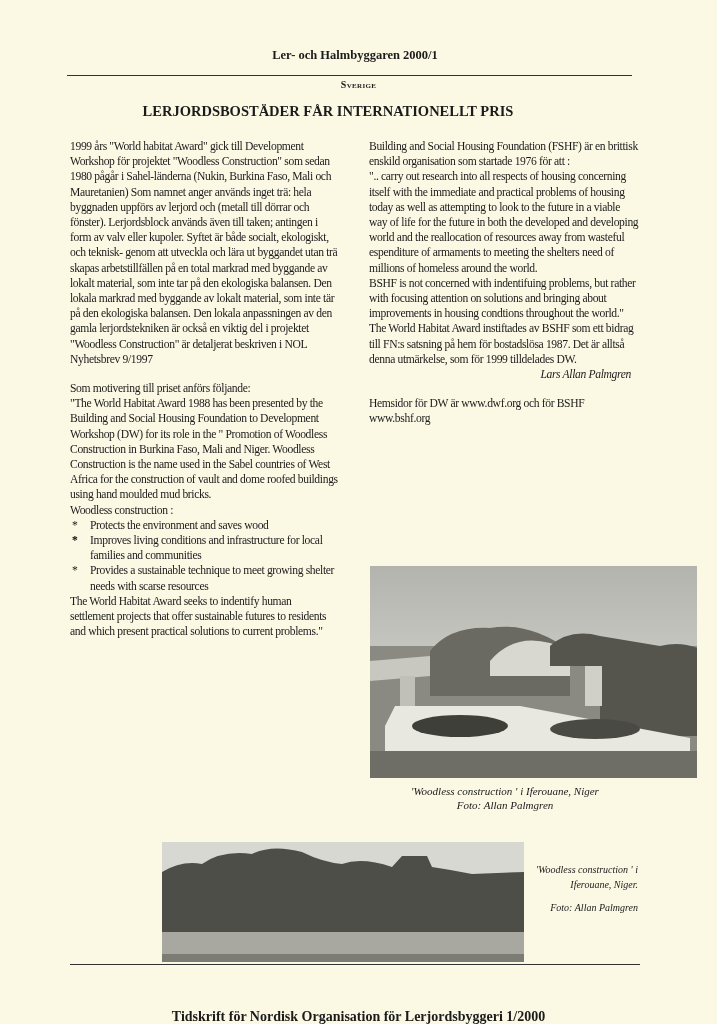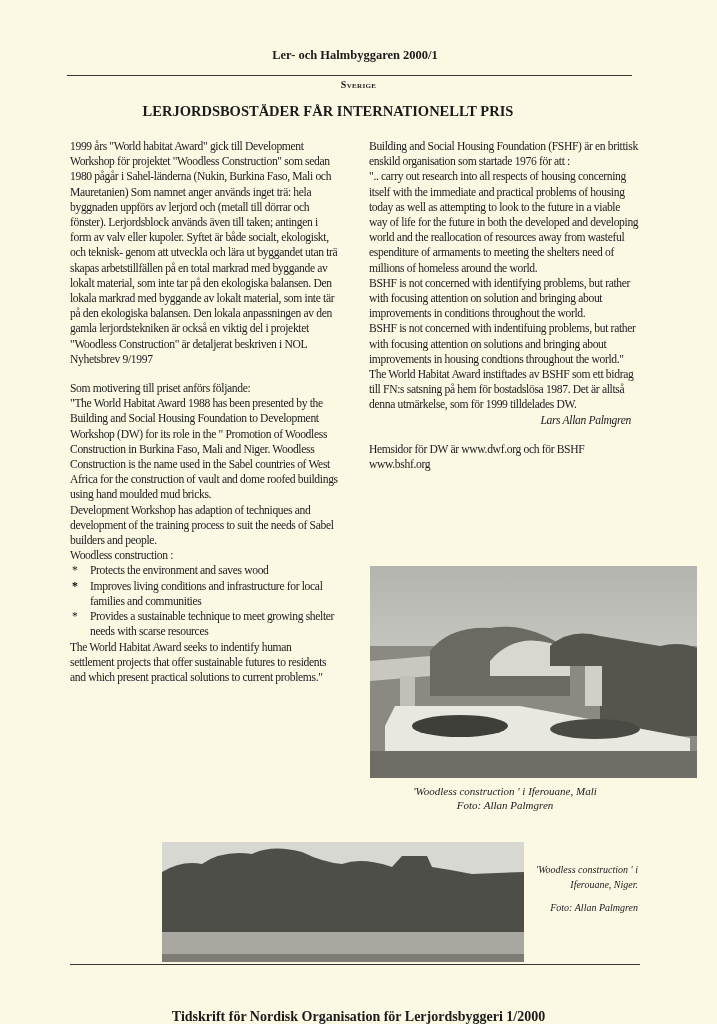--- a/index.html
+++ b/index.html
@@ -73,35 +73,33 @@
 <div class="header">Ler- och Halmbyggaren 2000/1</div>
 <div class="rule-top"></div>
 <div class="section">Sverige</div>
 <div class="title">LERJORDSBOSTÄDER FÅR INTERNATIONELLT PRIS</div>
 
 <div class="col col-left">
   <p>1999 års "World habitat Award" gick till Development Workshop för projektet "Woodless Construction" som sedan 1980 pågår i Sahel-länderna (Nukin, Burkina Faso, Mali och Mauretanien) Som namnet anger används inget trä: hela byggnaden uppförs av lerjord och (metall till dörrar och fönster). Lerjordsblock används även till taken; antingen i form av valv eller kupoler. Syftet är både socialt, ekologiskt, och teknisk- genom att utveckla och lära ut byggandet utan trä skapas arbetstillfällen på en total markrad med byggande av lokalt material, som inte tar på den ekologiska balansen. Den lokala markrad med byggande av lokalt material, som inte tär på den ekologiska balansen. Den lokala anpassningen av den gamla lerjordstekniken är också en viktig del i projektet "Woodless Construction" är detaljerat beskriven i NOL Nyhetsbrev 9/1997</p>
   <div class="gap"></div>
   <p>Som motivering till priset anförs följande:</p>
   <p>"The World Habitat Award 1988 has been presented by the Building and Social Housing Foundation to Development Workshop (DW) for its role in the " Promotion of Woodless Construction in Burkina Faso, Mali and Niger. Woodless Construction is the name used in the Sabel countries of West Africa for the construction of vault and dome roofed buildings using hand moulded mud bricks.</p>
-  <p>Development Workshop has adaption of techniques and development of the training process to suit the needs of Sabel builders and people.</p>
   <p>Woodless construction :</p>
   <ul class="bullets">
     <li><span class="star">*</span><span>Protects the environment and saves wood</span></li>
     <li><span class="star">*</span></li>
     <li><span class="star">*</span><span>Improves living conditions and infrastructure for local families and communities</span></li>
     <li><span class="star">*</span><span>Provides a sustainable technique to meet growing shelter needs with scarse resources</span></li>
   </ul>
   <p>The World Habitat Award seeks to indentify human settlement projects that offer sustainable futures to residents and which present practical solutions to current problems."</p>
 </div>
 
 <div class="col col-right">
   <p>Building and Social Housing Foundation (FSHF) är en brittisk enskild organisation som startade 1976 för att :</p>
   <p>".. carry out research into all respects of housing concerning itself with the immediate and practical problems of housing today as well as attempting to look to the future in a viable way of life for the future in both the developed and developing world and the reallocation of resources away from wasteful espenditure of armaments to meeting the shelters need of millions of homeless around the world.</p>
-  <p>BSHF is not concerned with identifying problems, but rather with focusing attention on solution and bringing about improvements in conditions throughout the world.</p>
   <p>BSHF is not concerned with indentifuing problems, but rather with focusing attention on solutions and bringing about improvements in housing condtions throughout the world."</p>
   <p>The World Habitat Award instiftades av BSHF som ett bidrag till FN:s satsning på hem för bostadslösa 1987. Det är alltså denna utmärkelse, som för 1999 tilldelades DW.</p>
   <p class="sig">Lars Allan Palmgren</p>
   <div class="gap"></div>
   <p>Hemsidor för DW är www.dwf.org och för BSHF www.bshf.org</p>
 </div>
 
 <div class="photo photo1" title="Mud-brick dome buildings (Woodless construction) in Iferouane, Niger">
   <svg width="327" height="212" viewBox="0 0 327 212">
     <defs>
@@ -118,21 +116,21 @@
     <path d="M180 80 Q200 62 230 70 Q260 75 290 80 Q310 75 327 82 L327 170 L230 170 L230 100 L180 100 Z" fill="#55554e"></path>
     <path d="M215 100 L232 100 L232 140 L215 140 Z" fill="#d0d0c8"></path>
     <path d="M30 110 L45 110 L45 145 L30 145 Z" fill="#c0c0b8"></path>
     <path d="M15 160 L25 140 L150 140 L320 172 L320 185 L15 185 Z" fill="#e8e8e0"></path>
     <ellipse cx="90" cy="160" rx="48" ry="11" fill="#3f3f3a"></ellipse>
     <ellipse cx="225" cy="163" rx="45" ry="10" fill="#4a4a44"></ellipse>
     <rect y="185" width="327" height="27" fill="#6e6e66"></rect>
   </svg>
 </div>
 <div class="caption1">
-  <div>'Woodless construction ' i Iferouane, Mali</div>
+  <div>'Woodless construction ' i Iferouane, Niger</div>
   <div>Foto: Allan Palmgren</div>
 </div>
 
 <div class="photo photo2" title="Row of mud-brick vaulted buildings in Iferouane, Niger">
   <svg width="362" height="120" viewBox="0 0 362 120">
     <rect width="362" height="120" fill="#d8d8d2"></rect>
     <path d="M0 30 Q20 18 40 22 Q60 8 90 12 Q110 2 140 10 Q160 20 180 22 Q200 15 230 25 L240 14 L265 14 L270 25 Q290 28 310 32 L362 30 L362 90 L0 90 Z" fill="#4e4e48"></path>
     <rect y="90" width="362" height="22" fill="#a8a8a0"></rect>
     <rect y="112" width="362" height="8" fill="#7c7c74"></rect>
   </svg>

